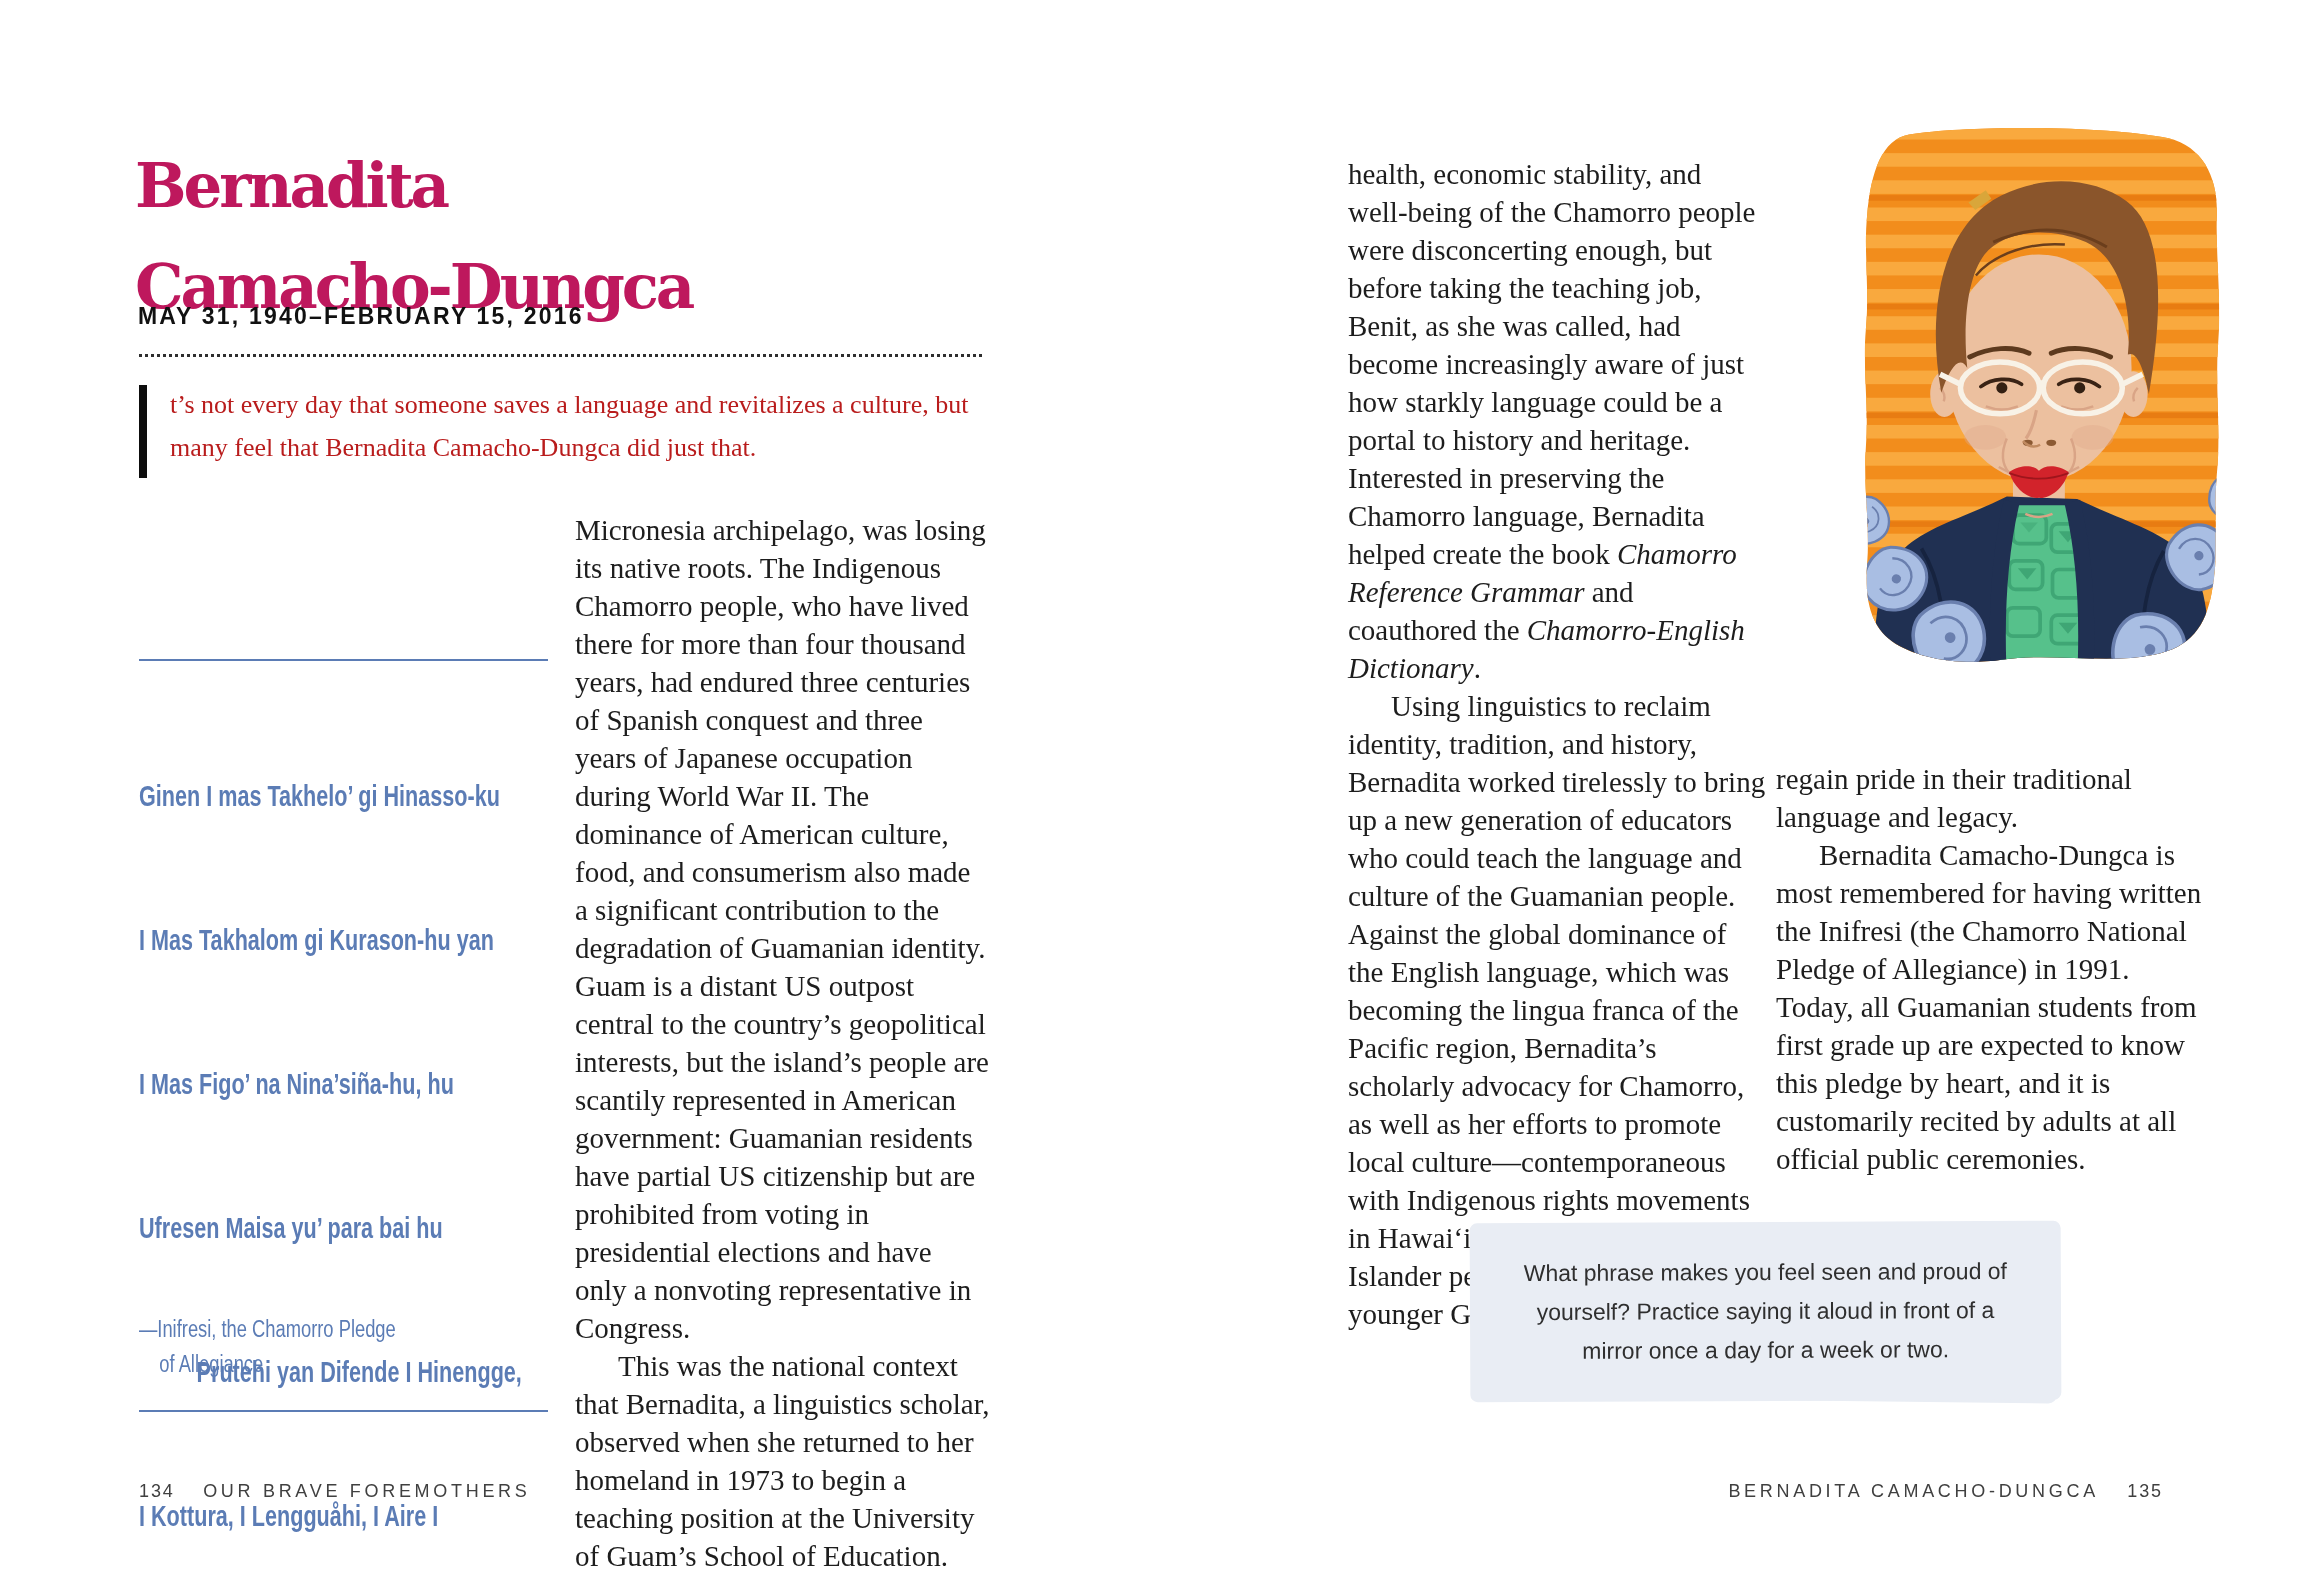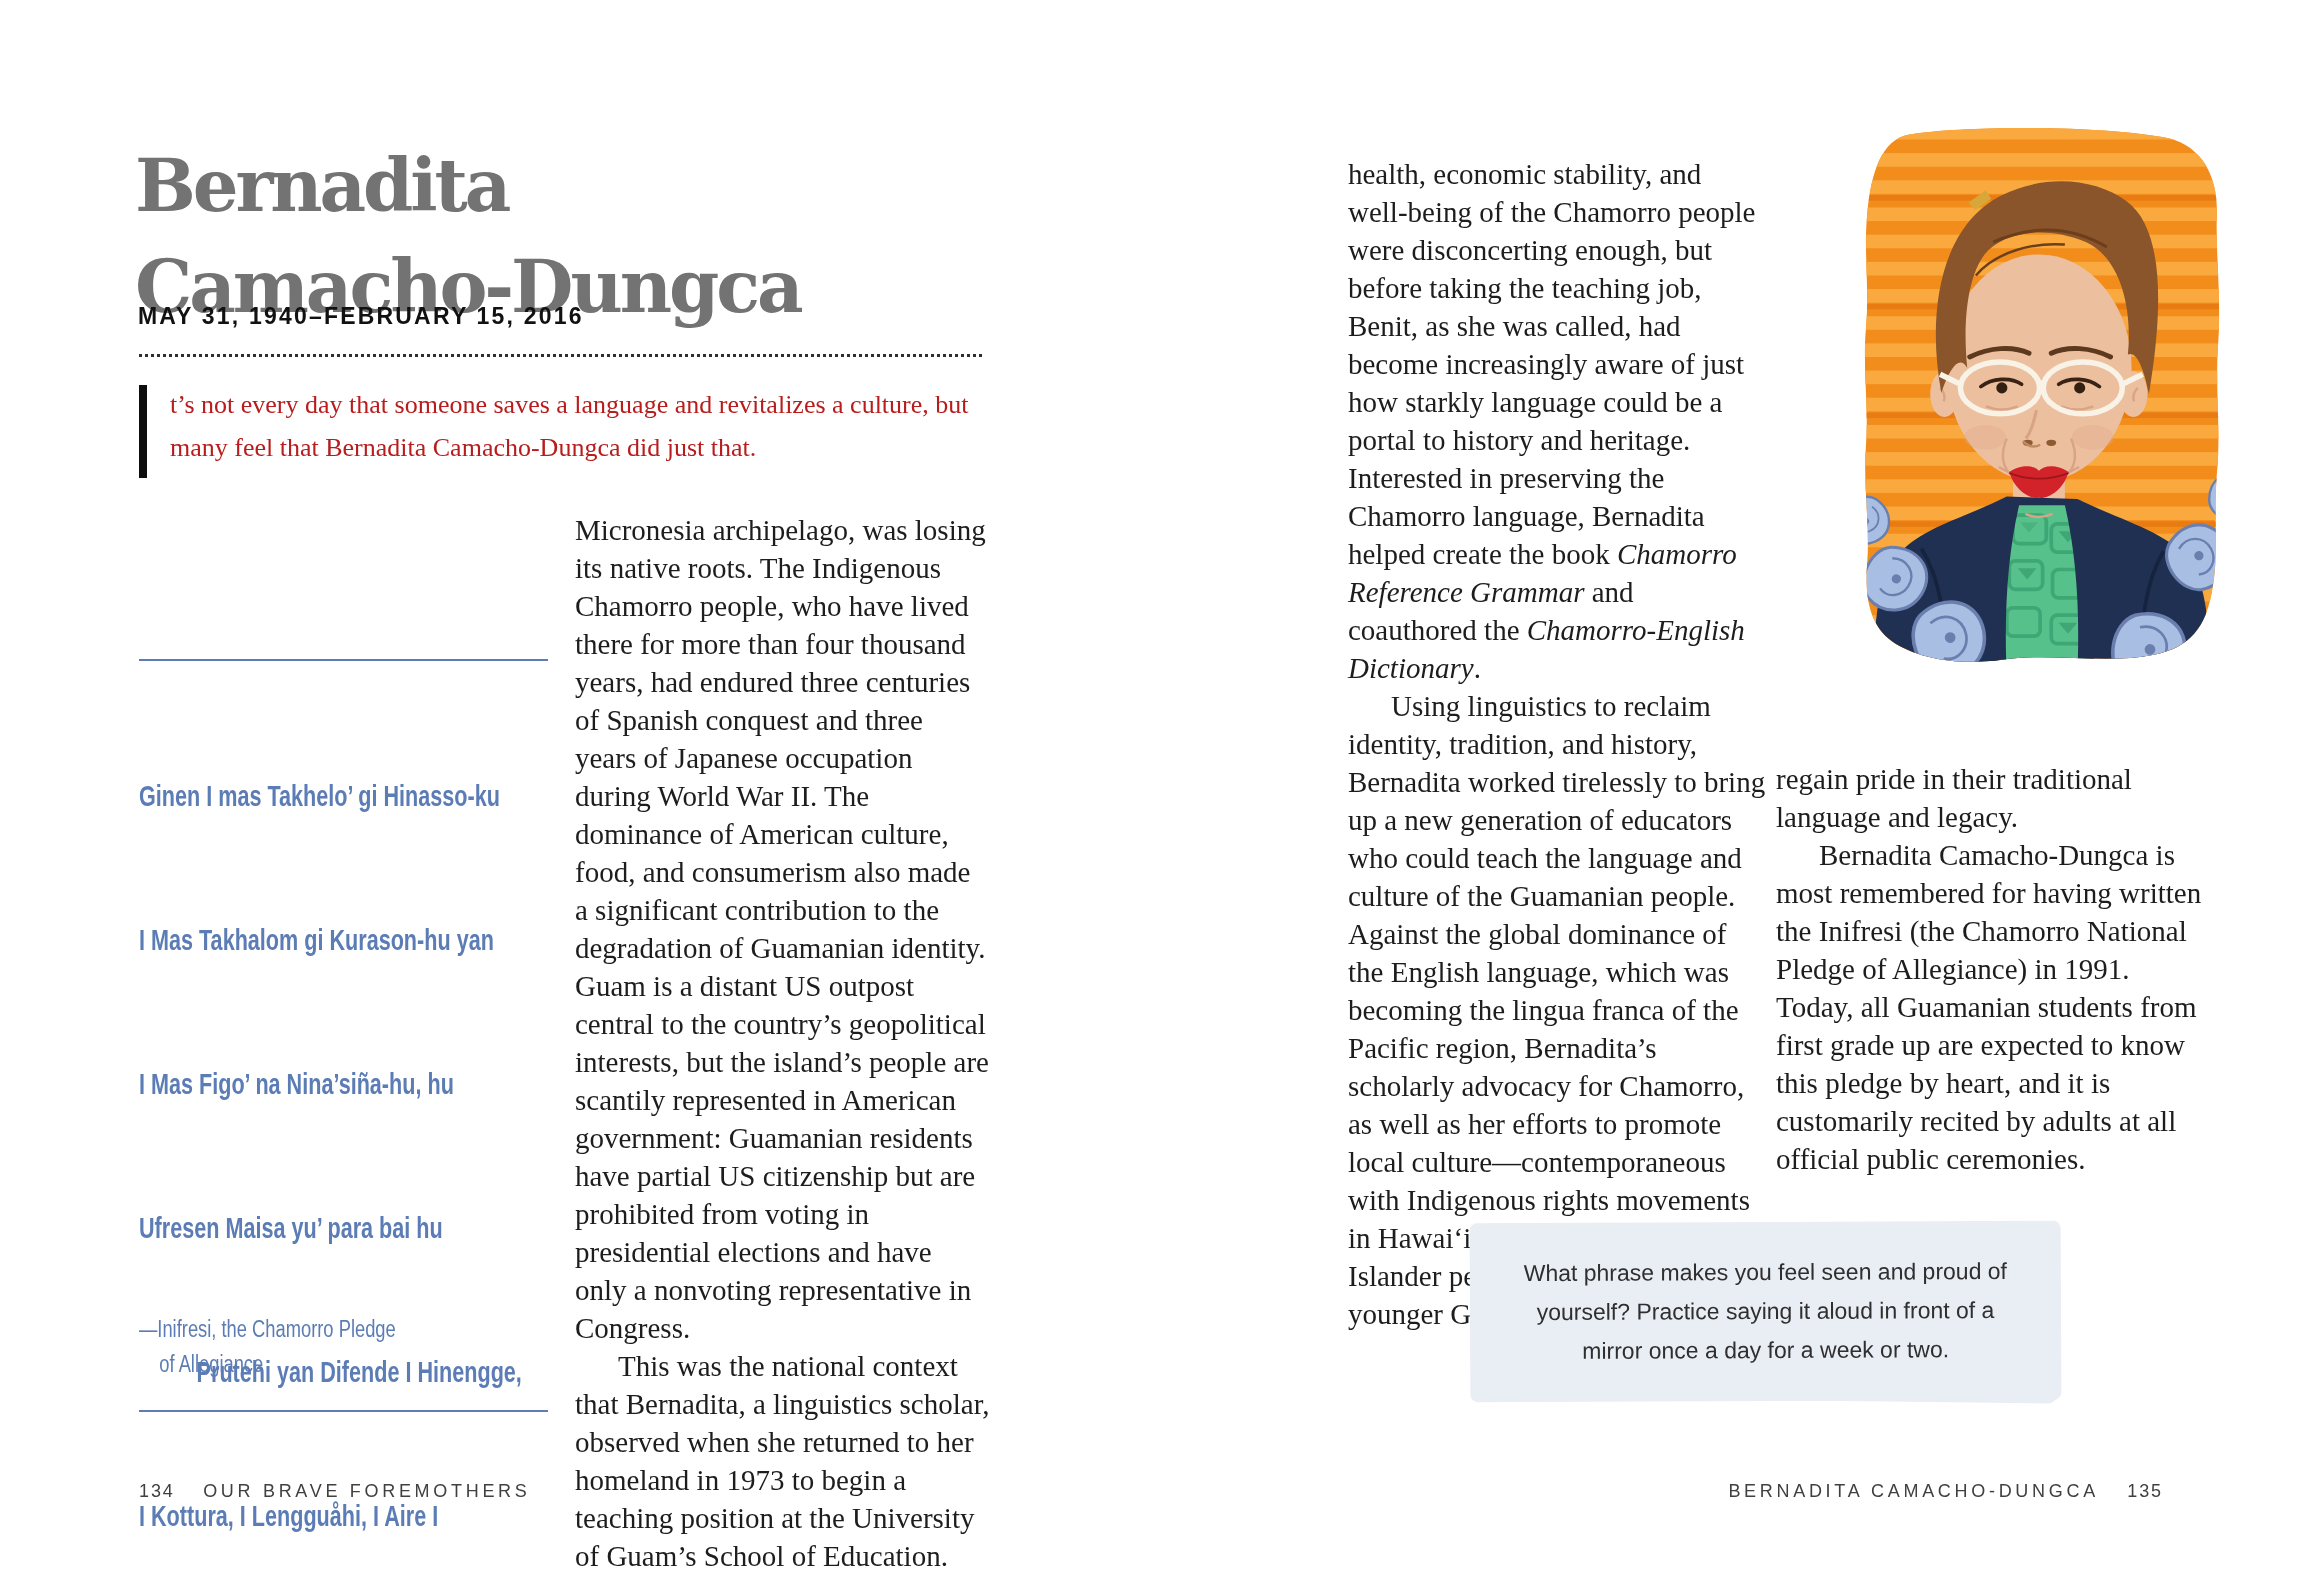--- a/index.html
+++ b/index.html
@@ -3,21 +3,21 @@
 <meta charset="utf-8">
 <style>
   html,body{margin:0;padding:0;background:#ffffff;}
   #page{position:relative;width:2319px;height:1577px;background:#ffffff;overflow:hidden;
         font-family:"Liberation Serif",serif;color:#1d1d1d;}
   .abs{position:absolute;}
 
   
   .title{left:135px;top:135px;width:878px;
          font-family:"DejaVu Serif",serif;font-weight:bold;
-         font-size:72px;line-height:101px;letter-spacing:-3.1px;color:#737373;}
+         font-size:61px;line-height:101px;letter-spacing:-3.1px;color:#be185d;}
   .dates{left:138px;top:303px;width:804px;
          font-family:"Liberation Sans",sans-serif;font-weight:bold;
          font-size:23px;letter-spacing:2.2px;color:#111;}
   .dotted-rule{left:139px;top:354px;width:843px;height:0;
          border-top:3.1px dotted #2e2e2e;}
   .dropbar{left:139px;top:385px;width:8px;height:93px;background:#0d0d0d;}
   .intro{left:170px;top:383px;width:825px;
          font-size:26px;line-height:43px;color:#b91c1c;}
   .bodycol{font-size:29px;line-height:38px;margin-top:24px;}
   .bodycol p{margin:0;}

